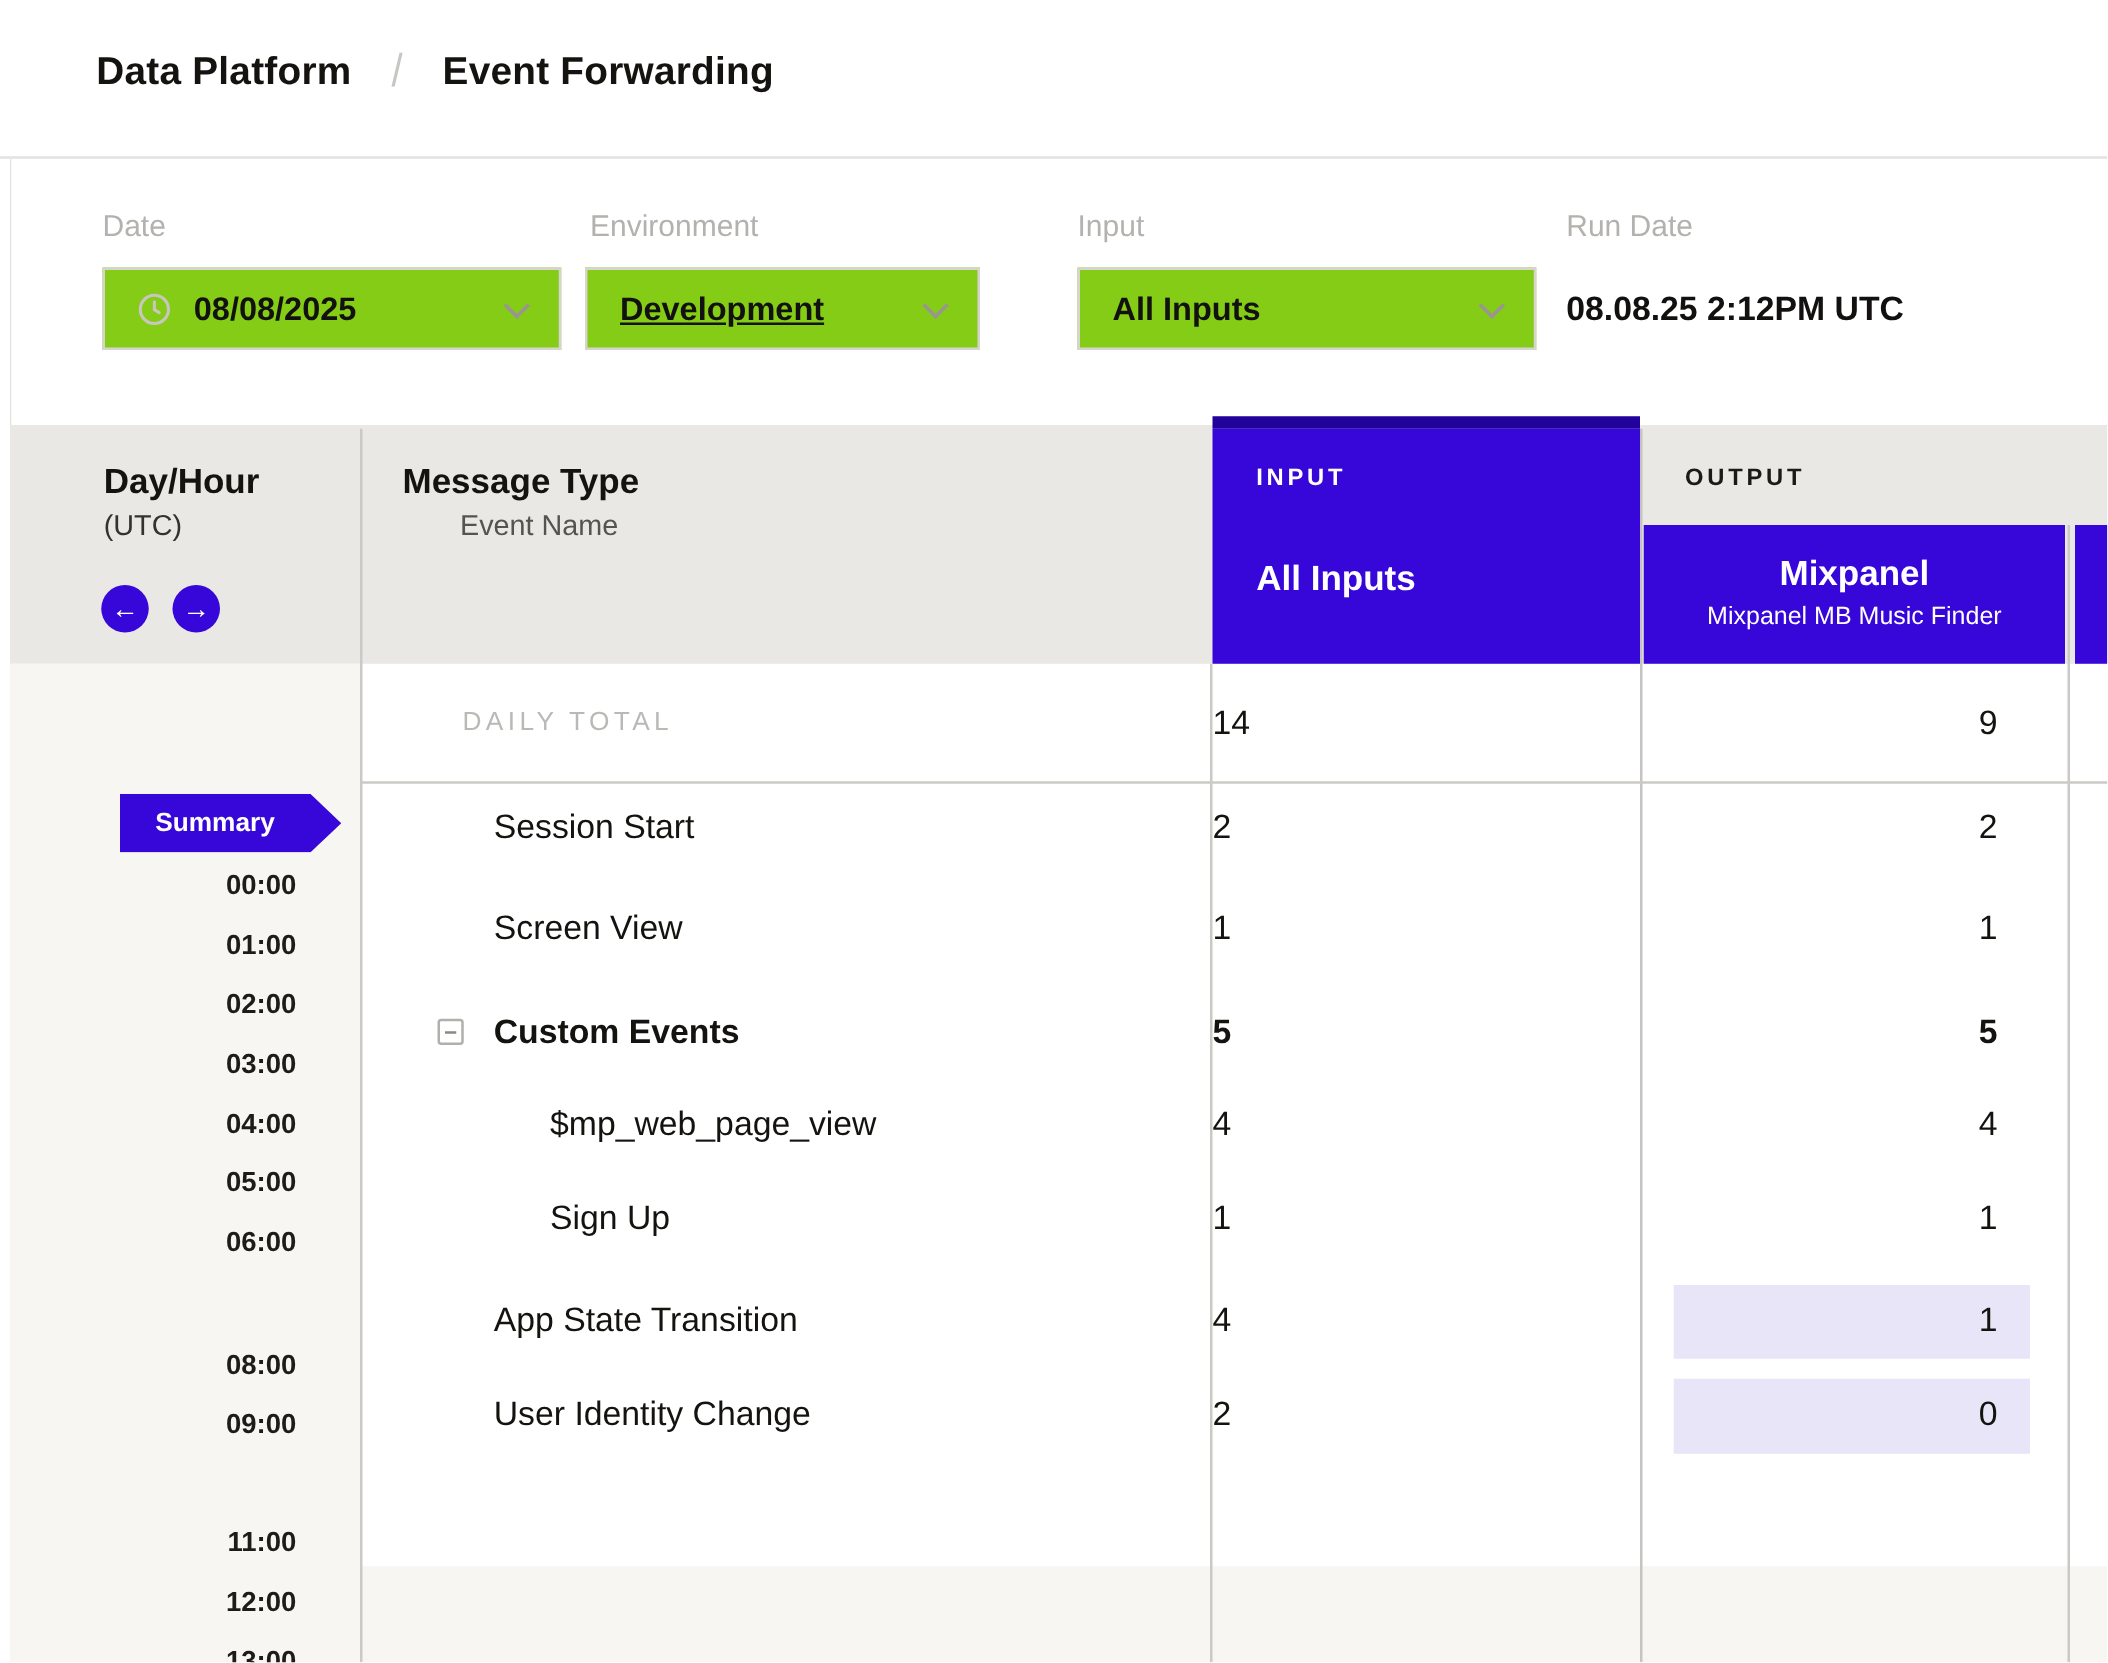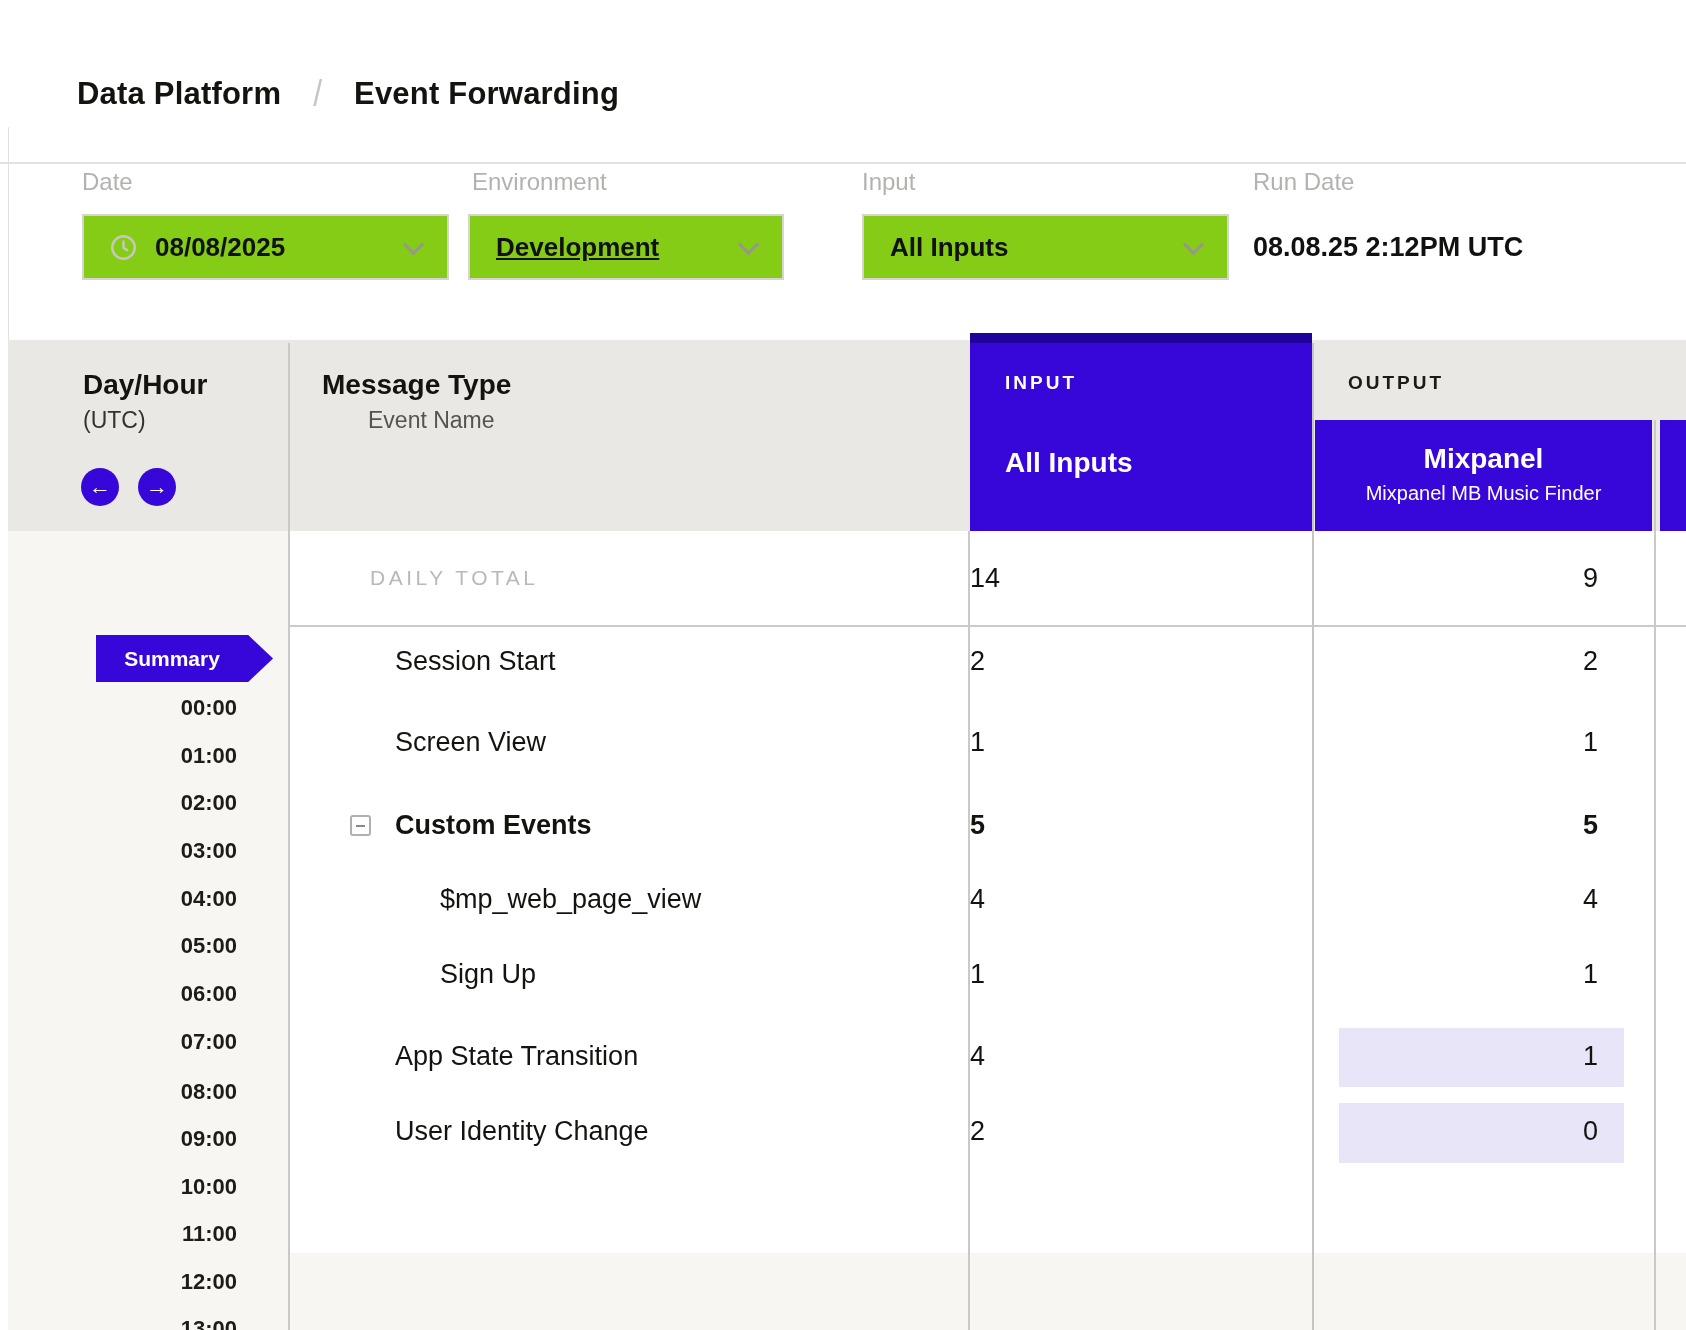--- a/index.html
+++ b/index.html
@@ -7,21 +7,21 @@
     --purple-dark:#21029A;
     --highlight:#E8E5F8;
     --header-gray:#EAE8E5;
     --panel-gray:#F7F6F3;
   }
   *{margin:0;padding:0;box-sizing:border-box;}
   body{background:#ffffff;font-family:"Liberation Sans","DejaVu Sans",sans-serif;color:#14130f;}
   .screen{position:relative;width:1686px;height:1330px;background:#fff;overflow:hidden;}
 
   
-  .topbar{position:absolute;left:0;top:0;width:1686px;height:127px;background:#fff;border-bottom:2px solid #E4E2DF;margin-top:37px;}
+  .topbar{position:absolute;left:0;top:0;width:1686px;height:127px;background:#fff;border-bottom:2px solid #E4E2DF;}
   .breadcrumb{position:absolute;left:77px;top:38px;display:flex;align-items:center;gap:32px;}
   .crumb{font-size:31px;font-weight:600;color:#14130f;letter-spacing:.2px;}
   .crumb-sep{font-size:32px;font-weight:300;color:#C8C6C2;transform:scaleY(1.15);}
 
   
   .page-left-border{position:absolute;left:8px;top:127px;width:1px;height:1203px;background:#E3E1DD;}
 
   
   .filter-label{position:absolute;font-size:24px;color:#B4B2AE;font-weight:400;}
   .select{position:absolute;top:214px;height:66px;background:#84cc16;border:2px solid #D7D4D0;display:flex;align-items:center;padding:0 26px;cursor:pointer;}
@@ -213,21 +213,19 @@
   <div class="summary-badge">
     <span>Summary</span>
   </div>
   <div class="hour-slot" style="top:684px;">00:00</div>
   <div class="hour-slot" style="top:732px;">01:00</div>
   <div class="hour-slot" style="top:779px;">02:00</div>
   <div class="hour-slot" style="top:827px;">03:00</div>
   <div class="hour-slot" style="top:875px;">04:00</div>
   <div class="hour-slot" style="top:922px;">05:00</div>
   <div class="hour-slot" style="top:970px;">06:00</div>
-  <div class="hour-slot" style="top:1018px;">07:00</div>
   <div class="hour-slot" style="top:1068px;">08:00</div>
   <div class="hour-slot" style="top:1115px;">09:00</div>
-  <div class="hour-slot" style="top:1163px;">10:00</div>
   <div class="hour-slot" style="top:1210px;">11:00</div>
   <div class="hour-slot" style="top:1258px;">12:00</div>
   <div class="hour-slot" style="top:1305px;">13:00</div>
 
 </div>
 
 </body></html>

